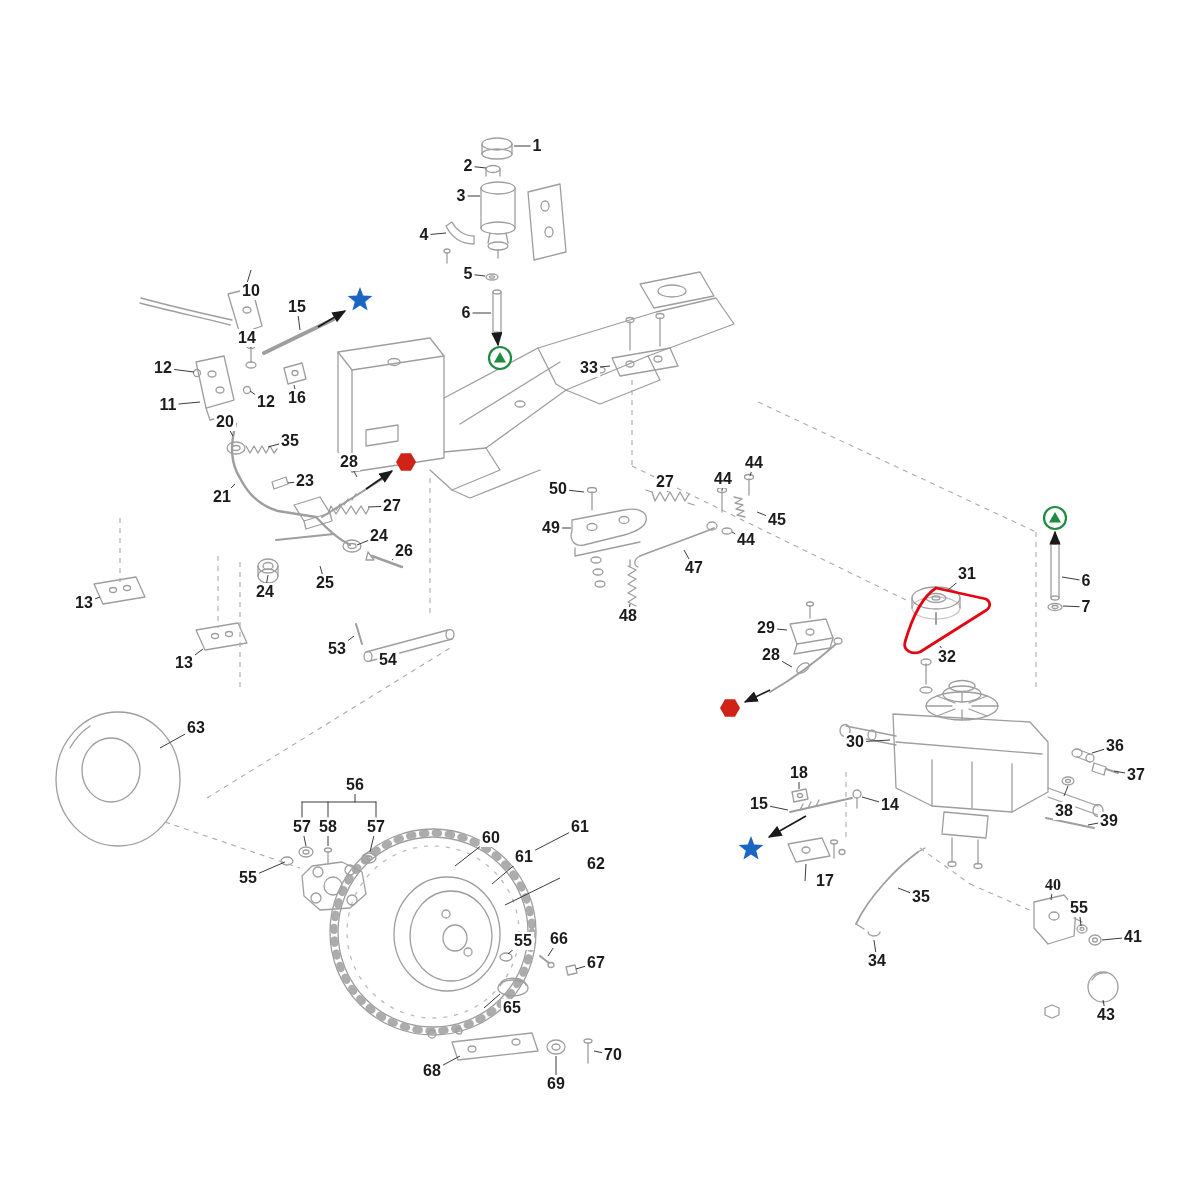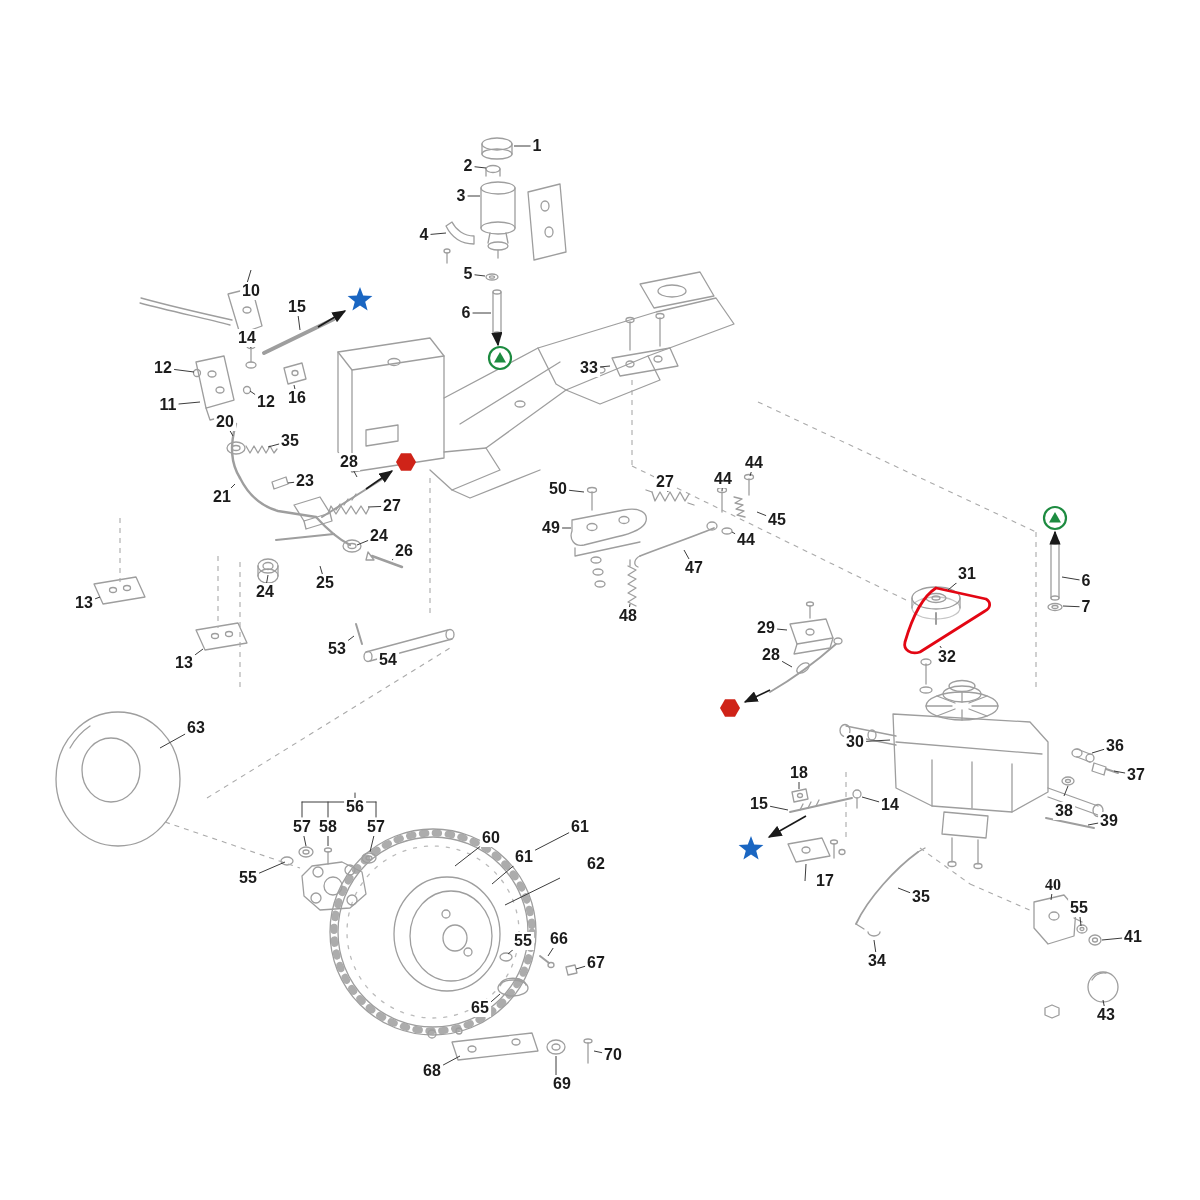--- a/index.html
+++ b/index.html
@@ -480,30 +480,30 @@
       <div class="part-label" style="left: 799px; top: 773px; text-align: center;">18</div>
       <div class="part-label" style="left: 890px; top: 805px;">14</div>
       <div class="part-label" style="left: 759px; top: 804px;">15</div>
       <div class="part-label" style="left: 805px; top: 881px; margin-left: 20px;">17</div>
       <div class="part-label" style="left: 921px; top: 897px;">35</div>
       <div class="part-label" style="left: 877px; top: 961px;">34</div>
       <div class="part-label" style="left: 1053px; top: 885px; font-family: Liberation Serif, serif;">40</div>
       <div class="part-label" style="left: 1079px; top: 908px;">55</div>
       <div class="part-label" style="left: 1133px; top: 937px;">41</div>
       <div class="part-label" style="left: 1106px; top: 1015px;">43</div>
-      <div class="part-label" style="left: 355px; top: 785px; margin-top: 22px;">56</div>
+      <div class="part-label" style="left: 355px; top: 785px;">56</div>
       <div class="part-label" style="left: 302px; top: 827px;">57</div>
       <div class="part-label" style="left: 328px; top: 827px;">58</div>
       <div class="part-label" style="left: 376px; top: 827px;">57</div>
       <div class="part-label" style="left: 248px; top: 878px;">55</div>
       <div class="part-label" style="left: 491px; top: 838px;">60</div>
       <div class="part-label" style="left: 580px; top: 827px;">61</div>
       <div class="part-label" style="left: 524px; top: 857px;">61</div>
       <div class="part-label" style="left: 560px; top: 864px; margin-left: 36px;">62</div>
       <div class="part-label" style="left: 523px; top: 941px;">55</div>
       <div class="part-label" style="left: 559px; top: 939px;">66</div>
       <div class="part-label" style="left: 596px; top: 963px;">67</div>
-      <div class="part-label" style="left: 480px; top: 1008px;">65</div>
+      <div class="part-label" style="left: 512px; top: 1008px;">65</div>
       <div class="part-label" style="left: 432px; top: 1071px;">68</div>
-      <div class="part-label" style="left: 556px; top: 1084px; margin-left: 6px;">69</div>
+      <div class="part-label" style="left: 556px; top: 1084px;">69</div>
       <div class="part-label" style="left: 613px; top: 1055px;">70</div>
     </div>
 </div>
 
 </body></html>

